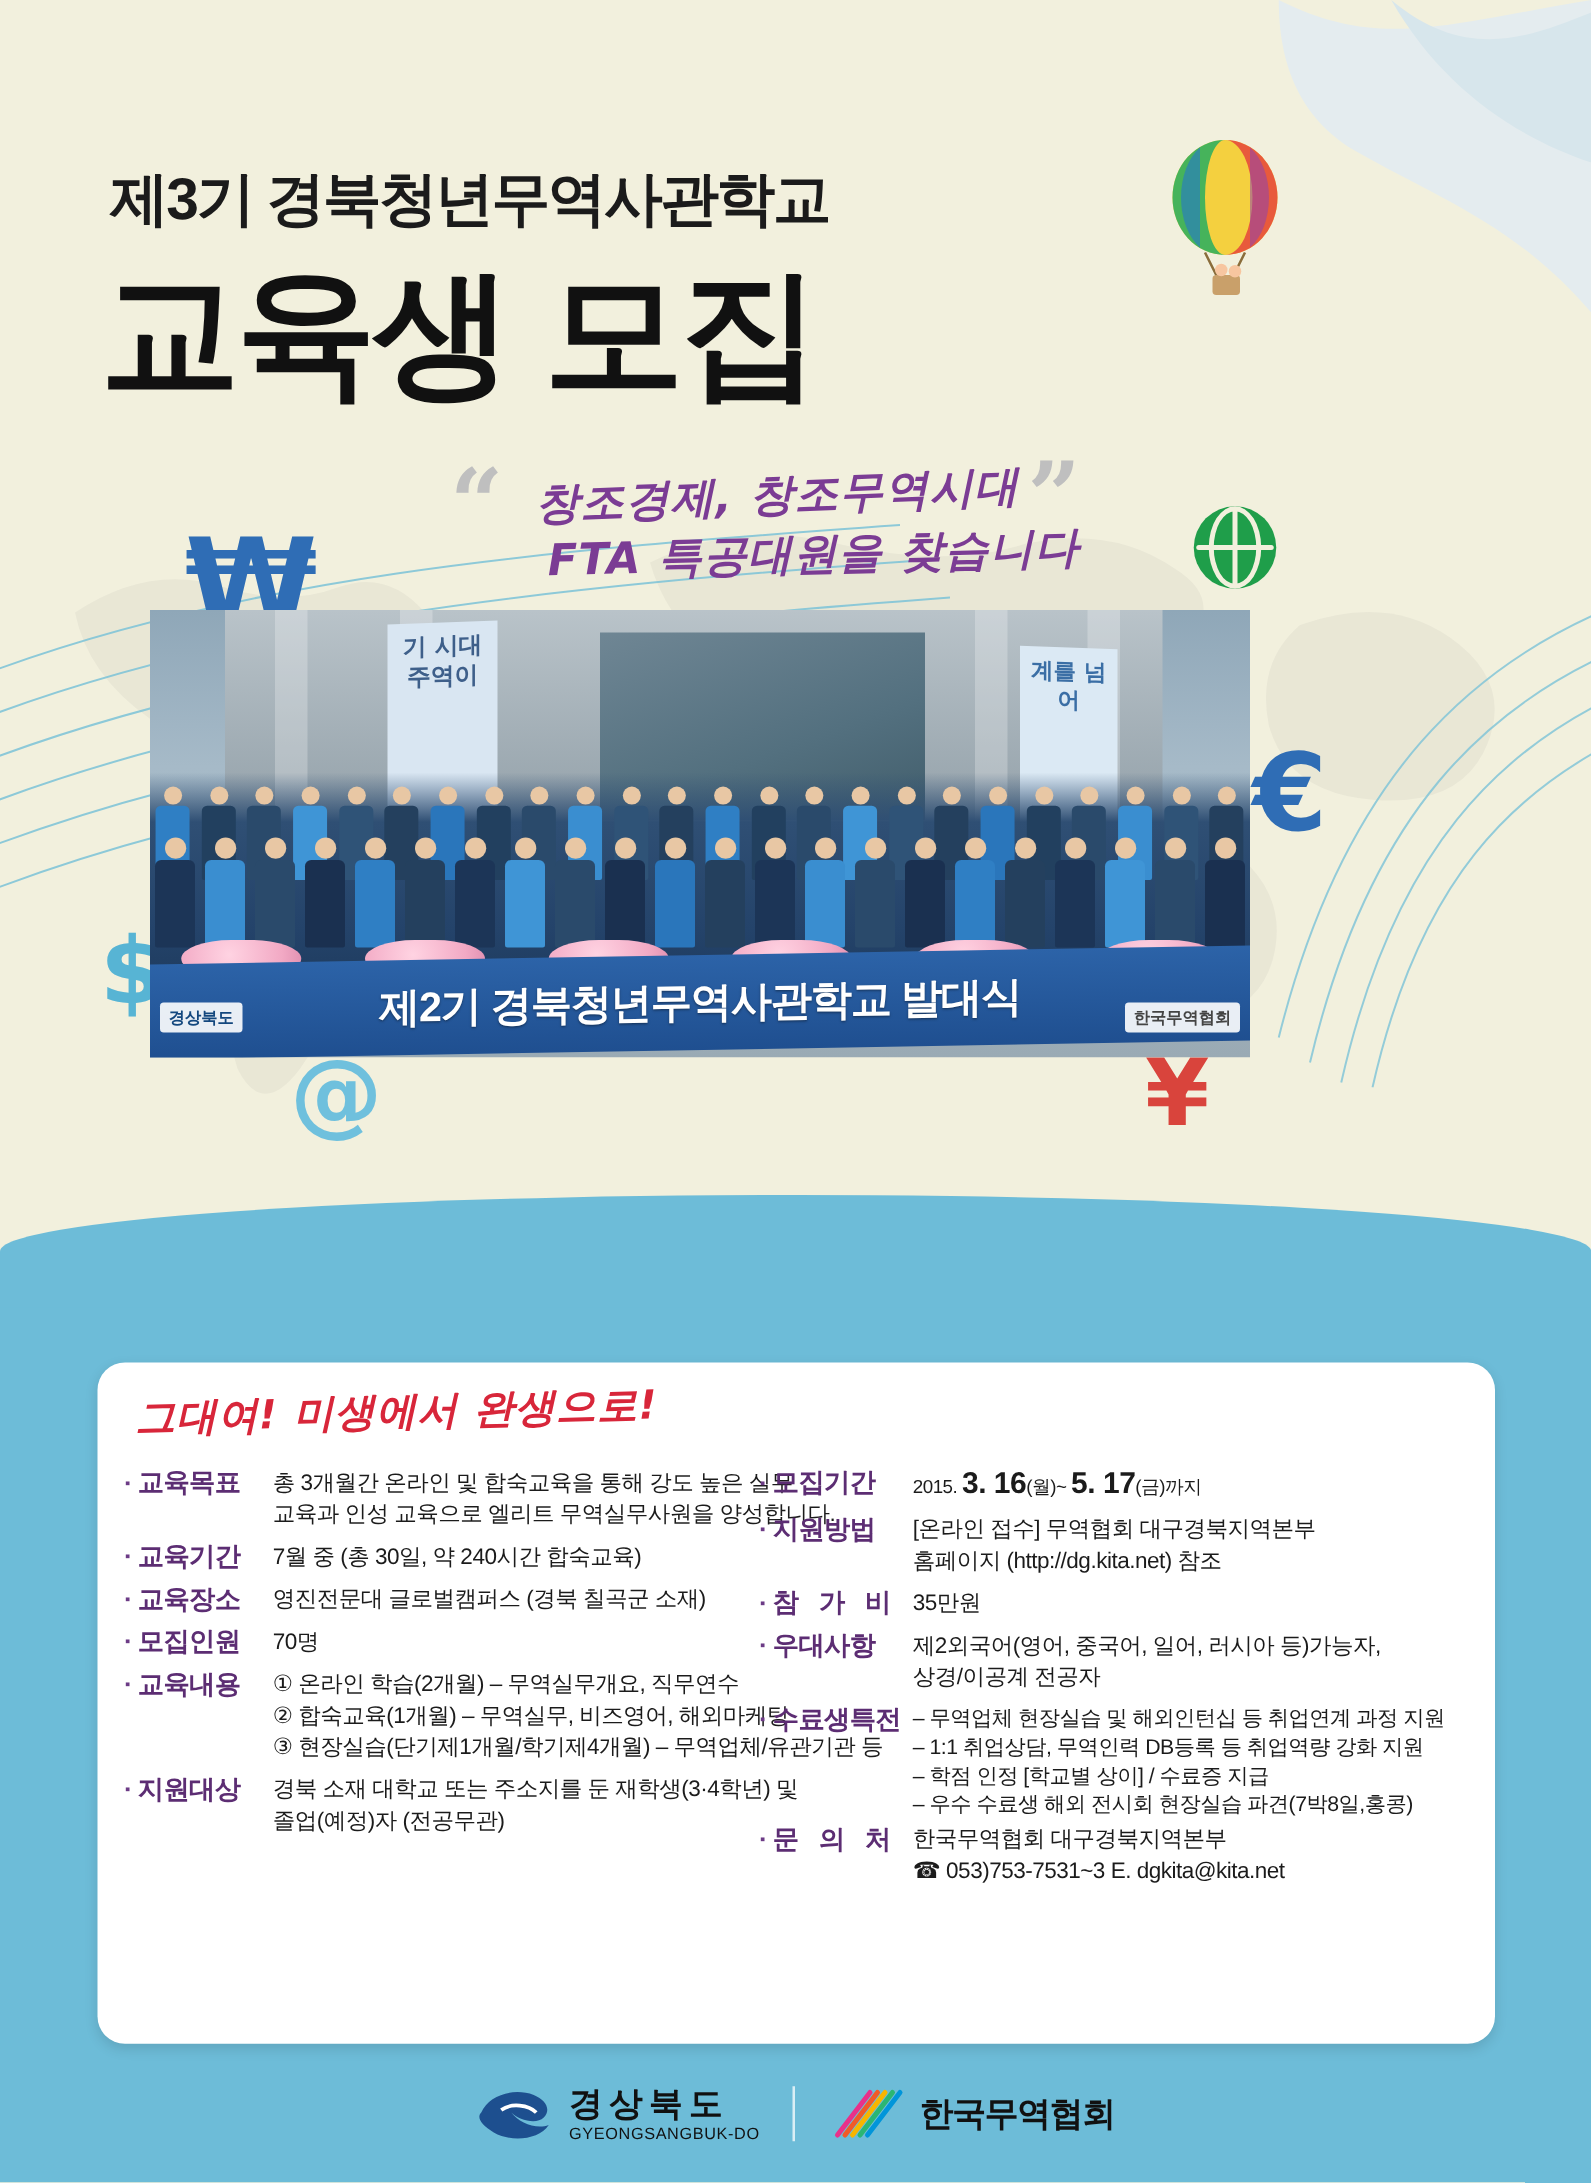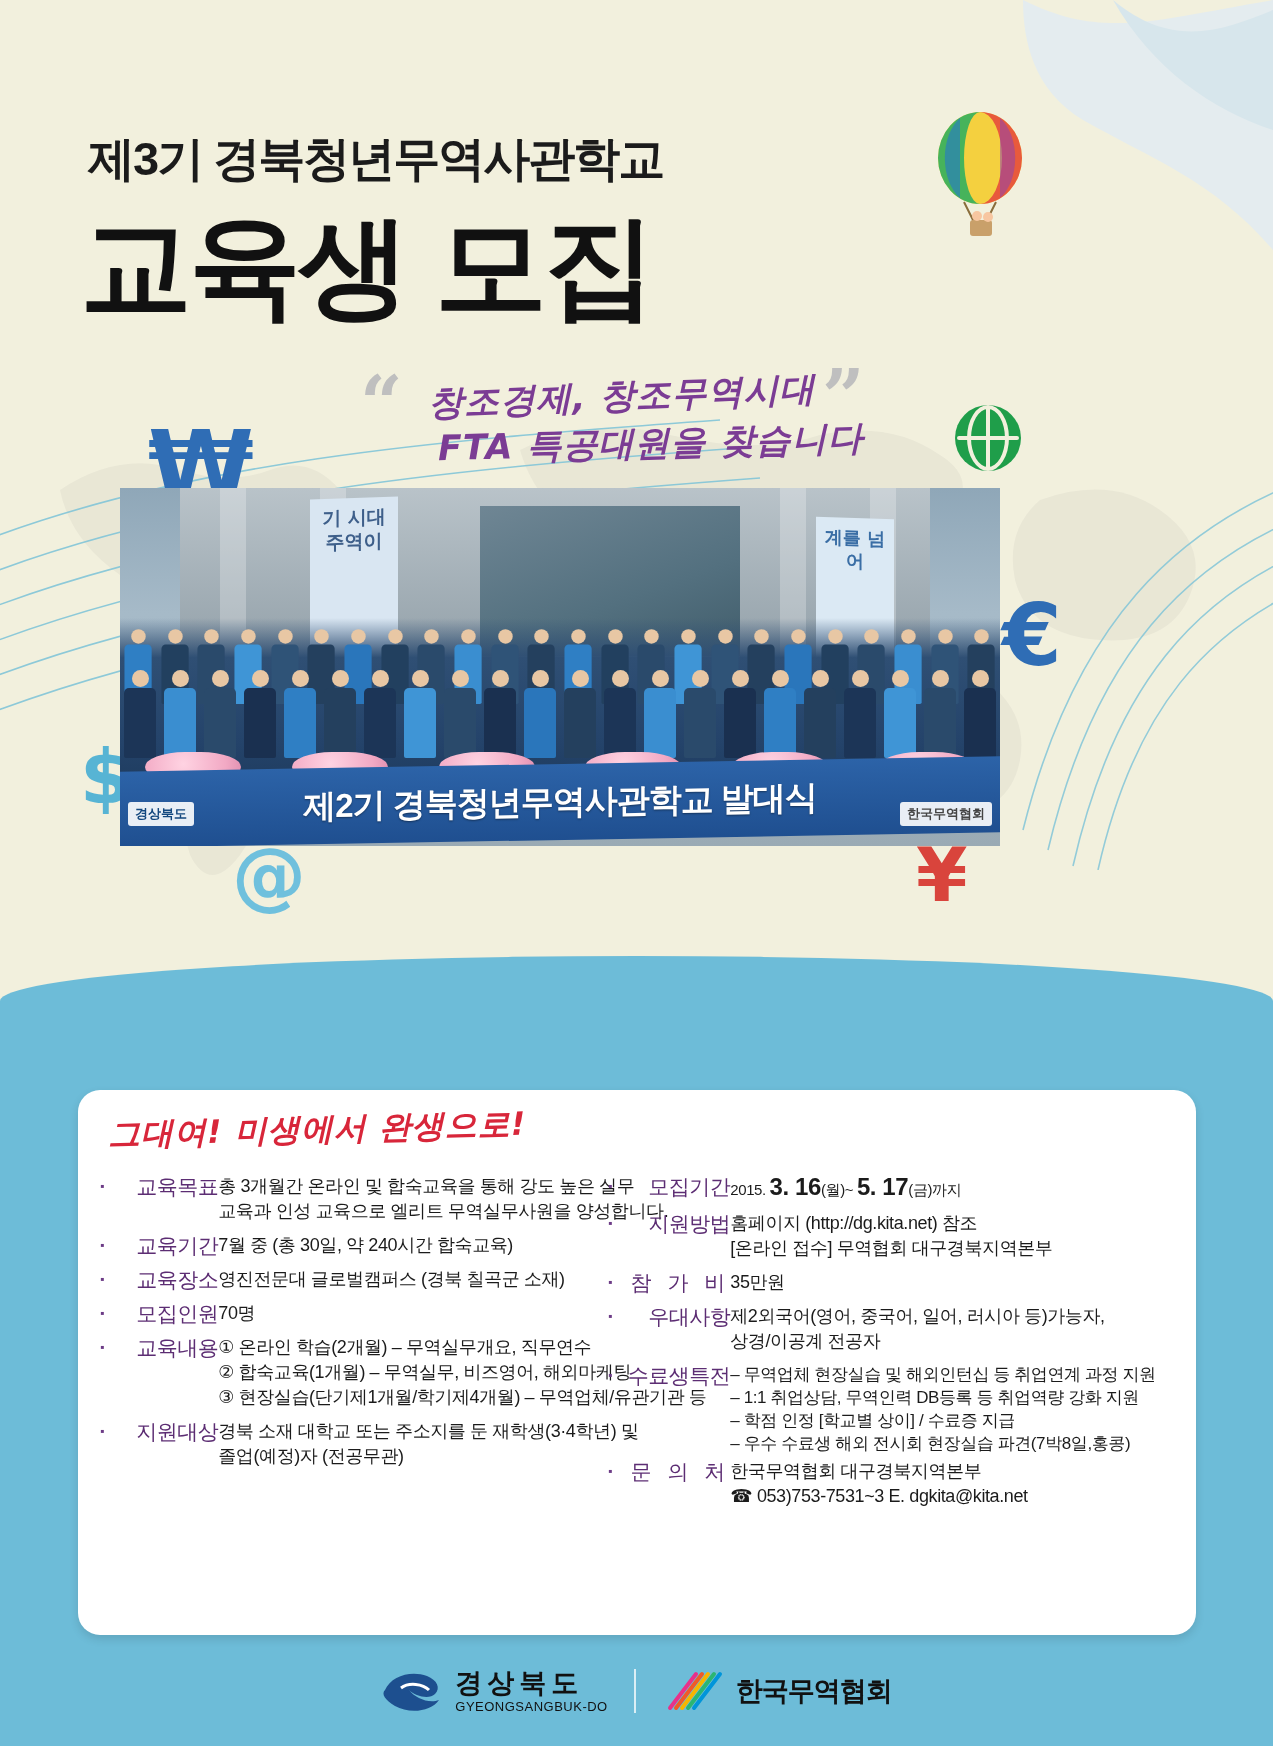--- a/index.html
+++ b/index.html
@@ -184,24 +184,23 @@
   .col-left  { position: absolute; left: 22px; top: 84px; width: 520px; }
   .col-right { position: absolute; left: 530px; top: 84px; width: 572px; }
 
   .row { display: flex; margin-bottom: 9px; }
   .row .bullet {
     flex: 0 0 auto; color: #6c3b86; font-size: 12px;
     line-height: 24px; margin-right: 6px;
   }
   .label {
     flex: 0 0 auto;
-    color: #5c2d73; font-weight: normal; font-size: 21px;
+    color: #5c2d73; font-weight: bold; font-size: 21px;
     line-height: 25px; letter-spacing: -0.5px;
     white-space: nowrap;
-    text-align: right;
   }
   .col-left  .label { width: 108px; }
   .col-right .label { width: 112px; }
   .label.spaced { letter-spacing: 5px; }
   .value {
     flex: 1 1 auto;
     color: #1b1b1b; font-size: 18px; line-height: 25px;
     letter-spacing: -0.4px;
   }
   .value .ln { display: block; white-space: nowrap; }
@@ -574,22 +573,22 @@
           <span class="bullet">▪</span>
           <span class="label">모집기간</span>
           <span class="value">
             <span class="ln"><span class="mid">2015. </span><span class="big">3. 16</span><span class="mid">(월)~ </span><span class="big">5. 17</span><span class="mid">(금)까지</span></span>
           </span>
         </div>
         <div class="row">
           <span class="bullet">▪</span>
           <span class="label">지원방법</span>
           <span class="value">
+            <span class="ln">[온라인 접수] 무역협회 대구경북지역본부</span>
             <span class="ln">홈페이지 (http://dg.kita.net) 참조</span>
-            <span class="ln">[온라인 접수] 무역협회 대구경북지역본부</span>
           </span>
         </div>
         <div class="row">
           <span class="bullet">▪</span>
           <span class="label spaced">참 가 비</span>
           <span class="value">
             <span class="ln">35만원</span>
           </span>
         </div>
         <div class="row">

